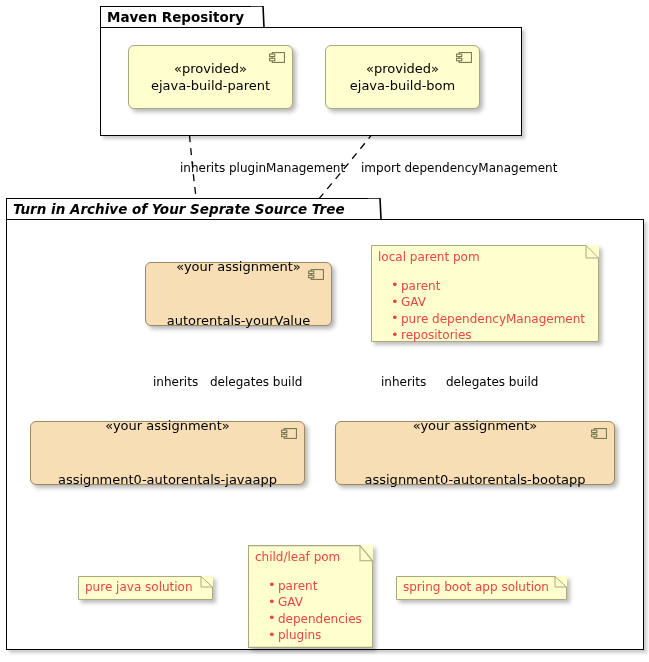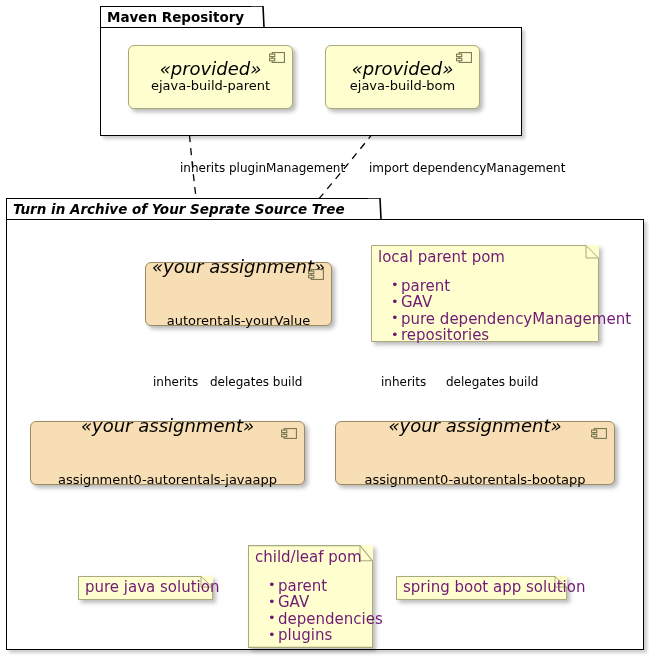--- a/index.html
+++ b/index.html
@@ -34,30 +34,30 @@
   
   .comp{
     position:absolute;z-index:4;box-sizing:border-box;
     border:1px solid #8A8A5C;border-radius:6px;
     box-shadow:3px 3px 4px rgba(0,0,0,.28);
     display:flex;flex-direction:column;align-items:center;justify-content:center;
     text-align:center;color:#000000;
   }
   .comp.provided{background:#FEFECE;border-color:#A9A97F;}
   .comp.assignment{background:#F7DEB4;border-color:#B8860B;border-color:#9C8A63;gap:37px;}
-  .comp .stereo{font-size:18px;font-style:italic;line-height:16px;}
+  .comp .stereo{font-size:13px;line-height:16px;}
   .comp .cname{font-size:13px;line-height:17px;white-space:nowrap;}
   .comp-icon{position:absolute;right:7px;top:6px;width:16px;height:11px;}
 
   
   .note{
     position:absolute;z-index:5;box-sizing:border-box;
     background:#FEFECE;
     box-shadow:3px 3px 4px rgba(0,0,0,.26);
-    color:#701a75;font-size:15px;line-height:16.5px;
+    color:#ef4444;font-size:12px;line-height:16.5px;
   }
   .note-svg{position:absolute;left:0;top:0;width:100%;height:100%;}
   .note-inner{position:relative;padding:4px 8px 4px 7px;z-index:2;}
   .note-title{white-space:nowrap;}
   .note ul{margin:12px;padding:0;list-style:none;}
   .note li{white-space:nowrap;padding-left:11px;position:relative;}
   .note li:before{
     content:"\2022";position:absolute;left:1px;top:-0.5px;font-size:13px;
   }
 
@@ -250,21 +250,21 @@
       <path d="M0.5,0.5 L159,0.5 L170.5,11 L170.5,23.5 L0.5,23.5 Z" fill="#FEFECE" stroke="#A9A97F" stroke-width="1"></path>
       <path d="M159,0.5 L159,11 L170.5,11" fill="none" stroke="#A9A97F" stroke-width="1"></path>
     </svg>
     <div class="note-inner" style="padding-top:3px;">
       <div class="note-title">spring boot app solution</div>
     </div>
   </div>
 
   <div class="elabel" style="left:180px;top:161px;">inherits pluginManagement</div>
 
-  <div class="elabel" style="left:369px;top:161px;">import dependencyManagement</div>
+  <div class="elabel" style="left:361px;top:161px;">import dependencyManagement</div>
 
   <div class="elabel" style="left:153px;top:375px;">inherits</div>
 
   <div class="elabel" style="left:210px;top:375px;">delegates build</div>
 
   <div class="elabel" style="left:381px;top:375px;">inherits</div>
 
   <div class="elabel" style="left:446px;top:375px;">delegates build</div>
 
 </div>

